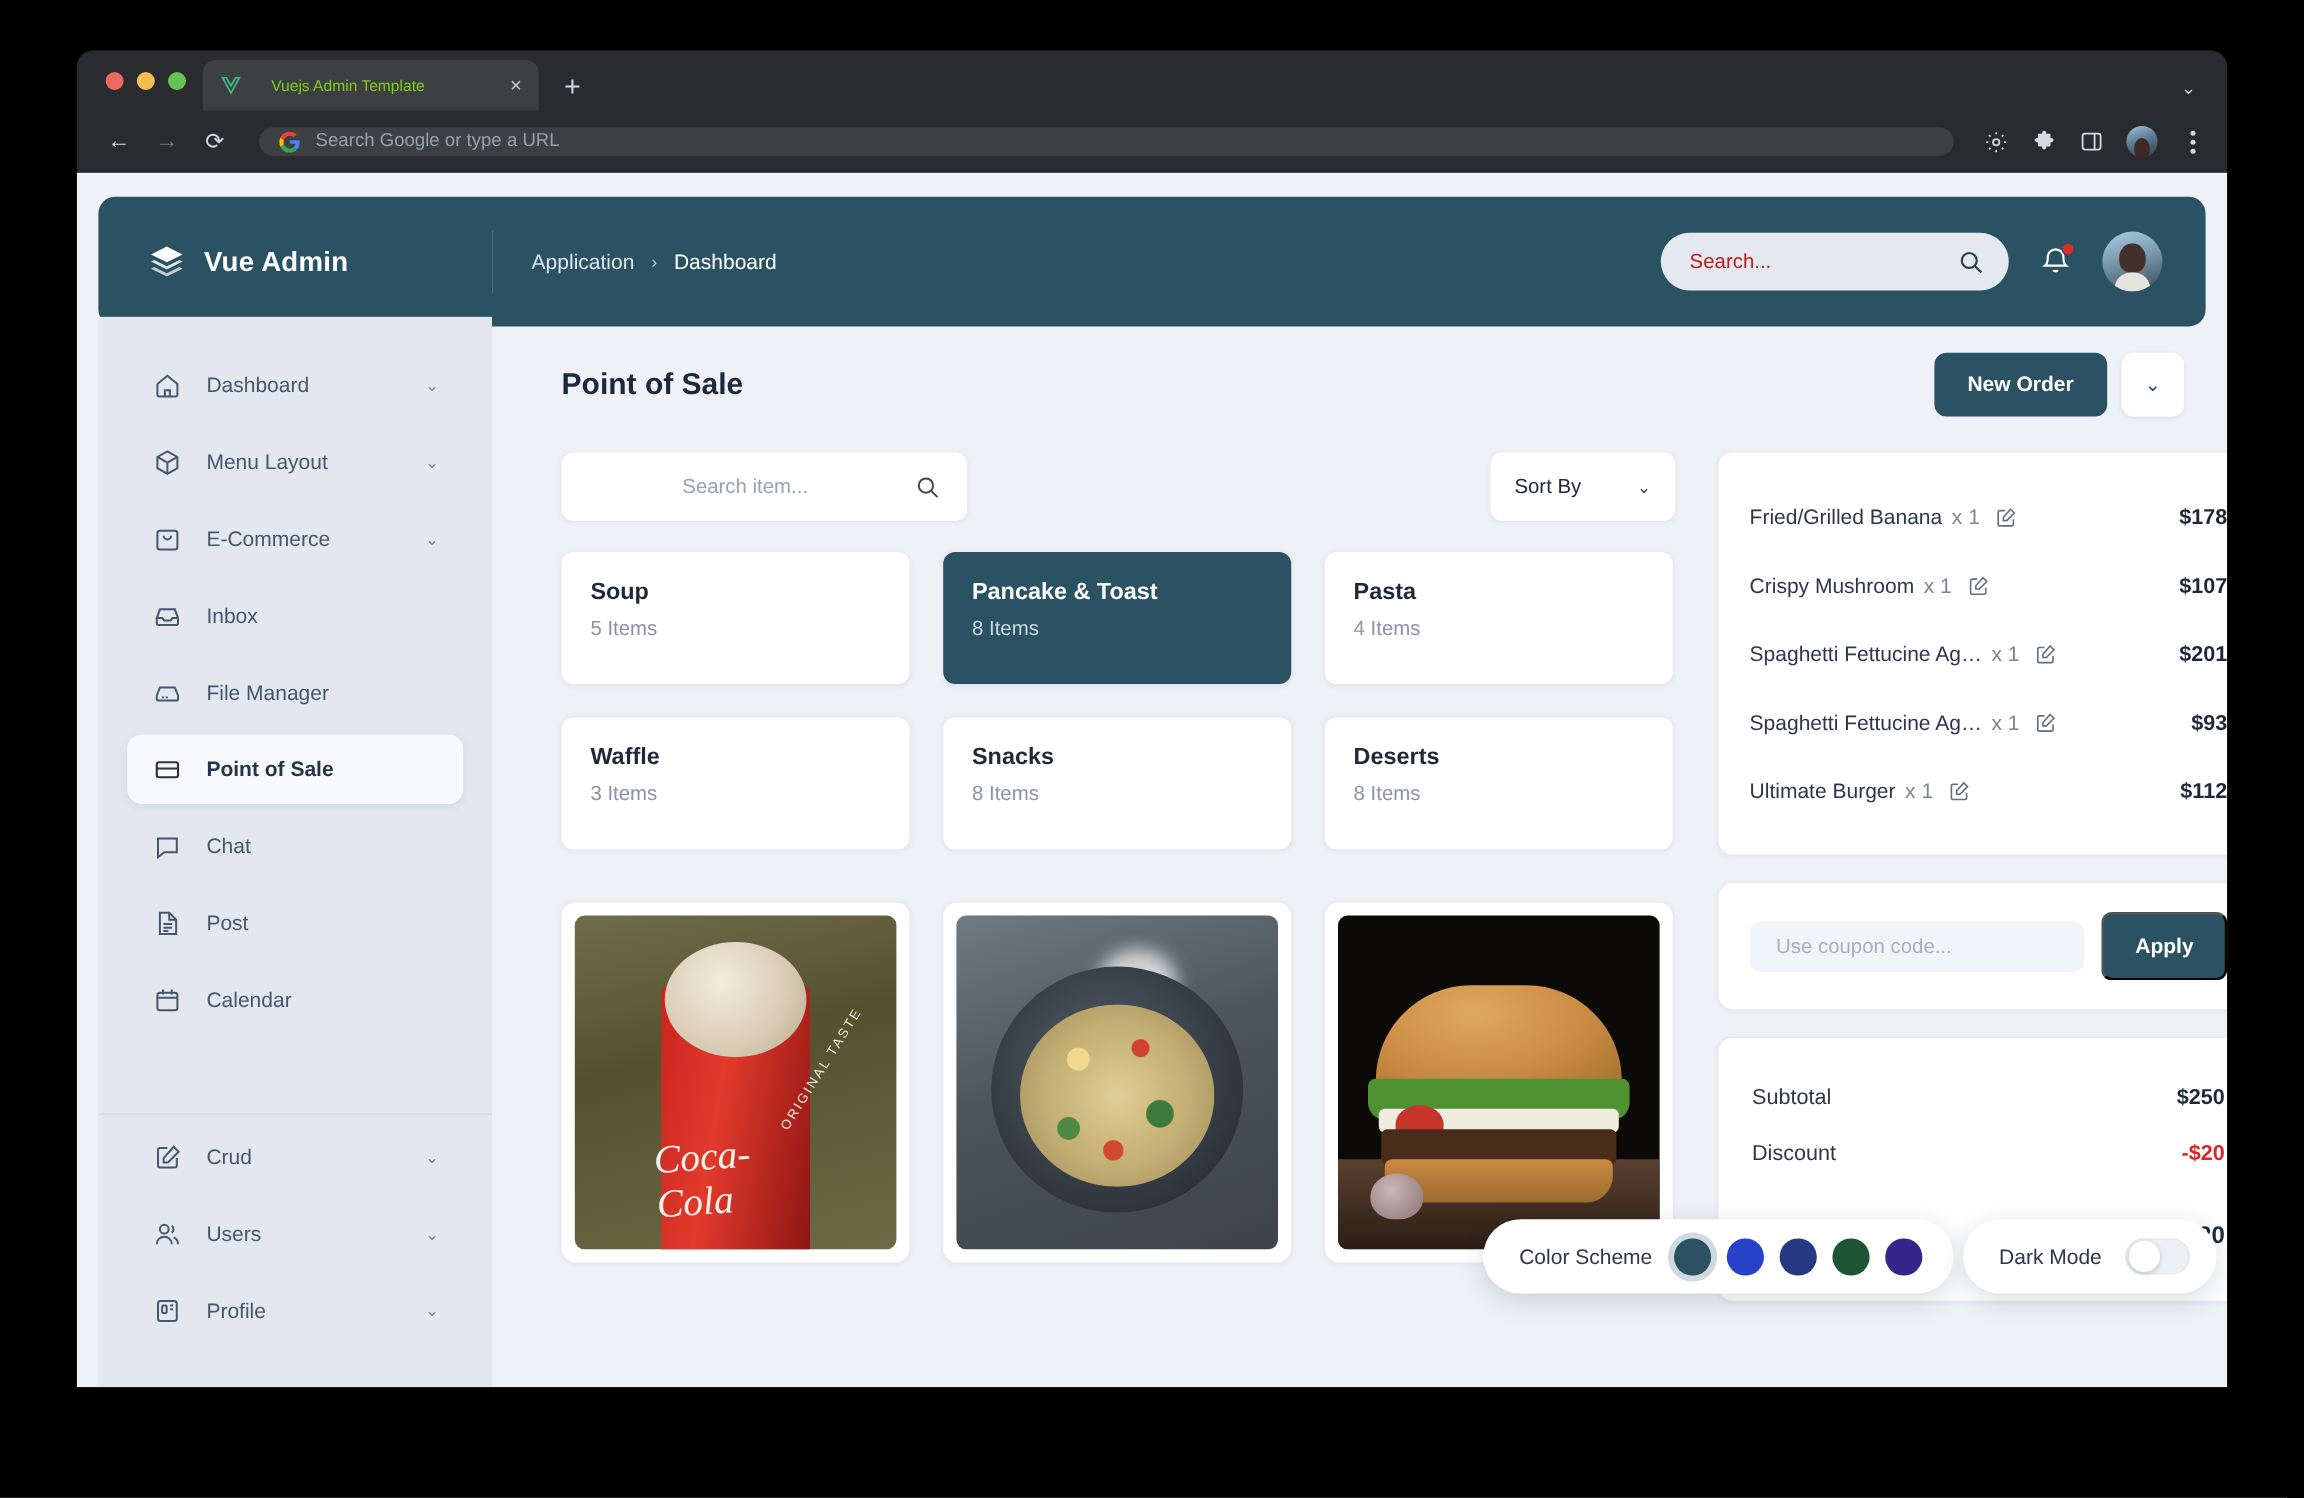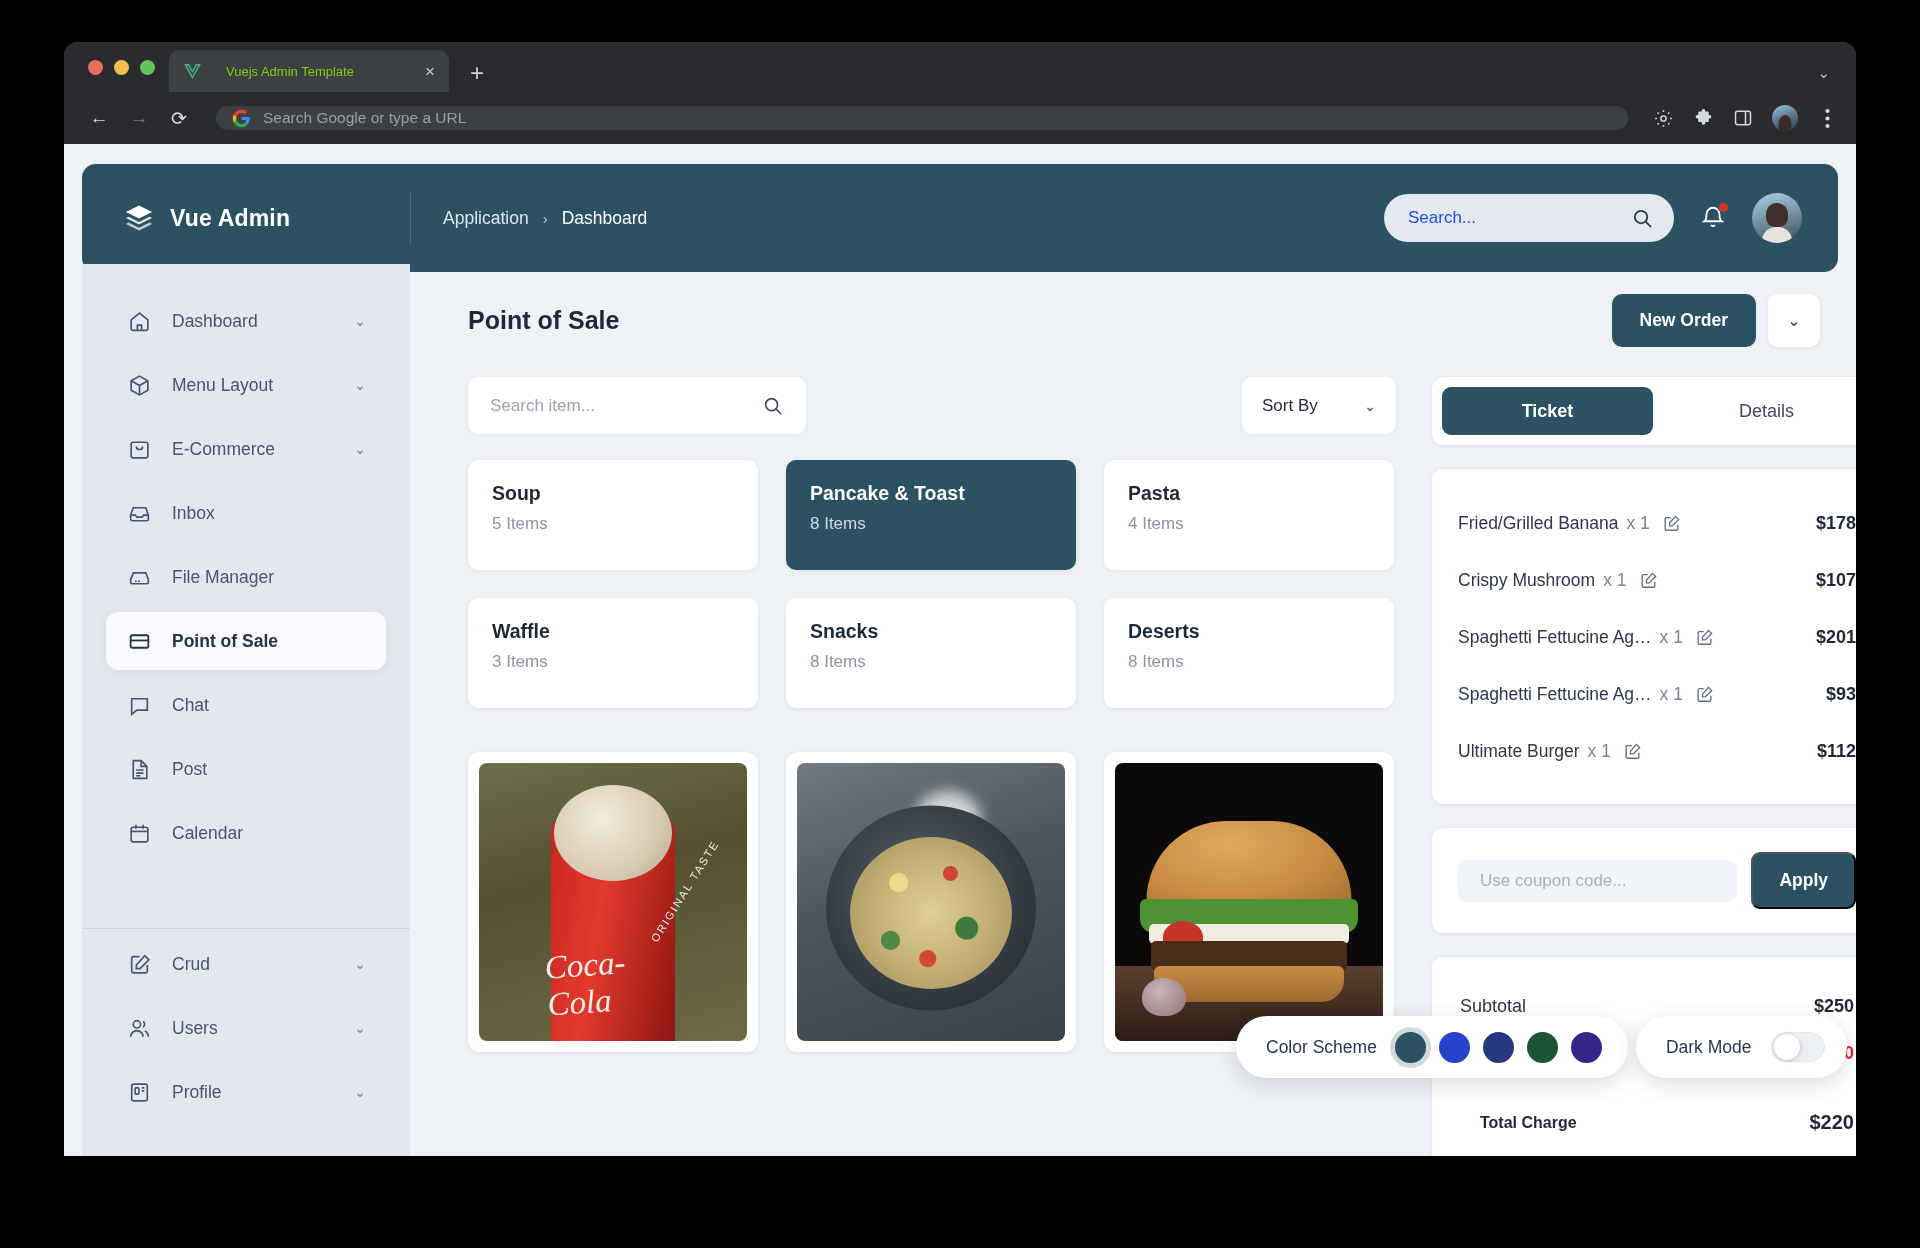--- a/index.html
+++ b/index.html
@@ -114,21 +114,21 @@
   .crumbs { display: flex; align-items: center; gap: 14px; padding-left: 32px; flex: 1; }
   .crumb { color: #dfe6ea; font-size: 17.5px; }
   .crumb.cur { color: #ffffff; }
   .crumb-sep { color: #b9c8d0; font-size: 15px; }
   .hdr-right { display: flex; align-items: center; gap: 26px; padding-right: 36px; }
   .hdr-search {
     width: 290px; height: 48px; border-radius: 24px;
     background: #e4e9ef; display: flex; align-items: center;
     padding: 0 20px 0 24px; gap: 10px;
   }
-  .hdr-search .ph { flex: 1; color: #1d4ed8; font-size: 17px; }
+  .hdr-search .ph { flex: 1; color: #b91c1c; font-size: 17px; }
   .bell-wrap { position: relative; width: 26px; height: 28px; }
   .bell-dot {
     position: absolute; right: -3px; top: -2px;
     width: 11px; height: 11px; border-radius: 50%;
     background: #d93025; border: 1.5px solid #2b5263;
   }
   .avatar-lg {
     width: 50px; height: 50px; border-radius: 50%;
     background: linear-gradient(165deg,#a8cfe4 0%,#7f9fb2 40%,#3a4a57 100%);
     position: relative; overflow: hidden; flex: 0 0 50px;
@@ -187,21 +187,21 @@
     width: 52px; height: 53px; background: #fff; border-radius: 10px;
     display: flex; align-items: center; justify-content: center;
     color: #33414f; font-size: 16px;
     box-shadow: 0 1px 4px rgba(30,50,80,.08);
   }
 
   .content-cols { display: flex; gap: 36px; }
   .left-col { width: 928px; flex: 0 0 928px; }
   .right-col { width: 450px; flex: 0 0 450px; }
 
-  .filters { display: flex; justify-content: space-between; align-items: center; margin-bottom: 26px; }
+  .filters { display: flex; justify-content: space-between; align-items: center; margin-bottom: 26px; text-align: center; }
   .search-item {
     width: 338px; height: 57px; background: #fff; border-radius: 10px;
     display: flex; align-items: center; padding: 0 22px; gap: 10px;
     box-shadow: 0 1px 4px rgba(30,50,80,.06);
   }
   .search-item .ph { flex: 1; color: #9aa3b0; font-size: 17px; }
   .sortby {
     width: 154px; height: 57px; background: #fff; border-radius: 10px;
     display: flex; align-items: center; justify-content: space-between;
     padding: 0 20px; color: #1d293b; font-size: 17px;
@@ -715,24 +715,20 @@
                 <div class="patty"></div>
                 <div class="bun-bot"></div>
                 <div class="garlic"></div>
               </div>
             </div>
           </div>
         </section>
 
         <aside class="right-col">
 
-          <div class="card tabs-card">
-            <div class="tab-btn active">Ticket</div>
-            <div class="tab-btn">Details</div>
-          </div>
 
           <div class="card ticket-card">
             <div class="ticket-row">
               <span class="ti-name">Fried/Grilled Banana</span>
               <span class="ti-qty">x 1</span>
               <span class="ti-edit">
                 <svg width="19" height="19" viewBox="0 0 24 24" fill="none" stroke="#5f6f84" stroke-width="1.7">
                   <path d="M20 13.5v5.5a1.5 1.5 0 0 1-1.5 1.5h-13A1.5 1.5 0 0 1 4 19V6a1.5 1.5 0 0 1 1.5-1.5H11"></path>
                   <path d="M17 3 21 7l-8 8H9.5V11.5z"></path>
                 </svg>

